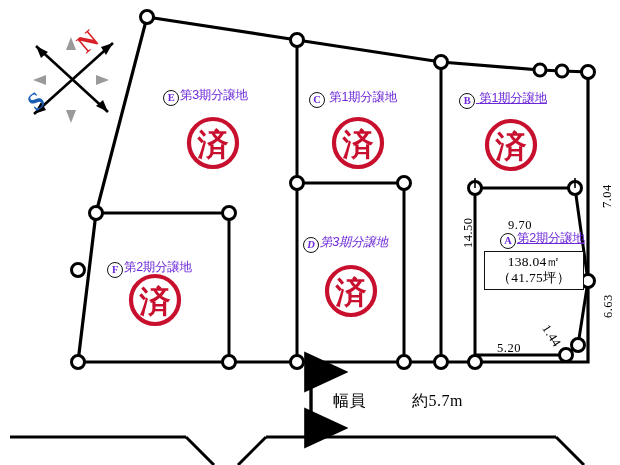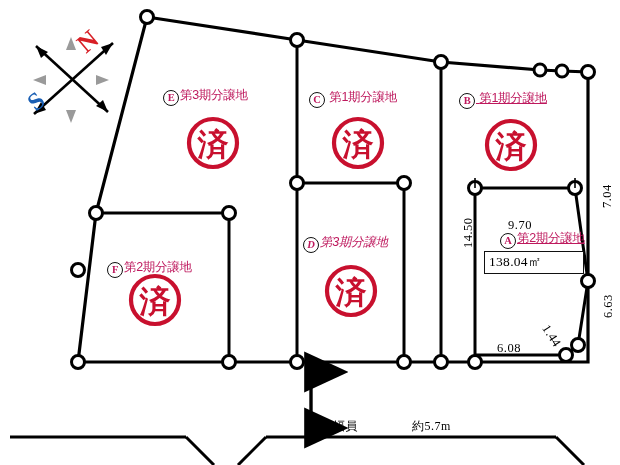--- a/index.html
+++ b/index.html
@@ -4,36 +4,36 @@
 <style>
   html,body{margin:0;padding:0;background:#ffffff;}
   body{
     width:620px;height:465px;overflow:hidden;position:relative;
     font-family:"Liberation Sans","DejaVu Sans",sans-serif;
     color:#000;
   }
   #plat{position:absolute;left:0;top:0;width:620px;height:465px;}
 
   
-  .lbl{position:absolute;white-space:nowrap;font-size:12.5px;line-height:1;color:#be185d;}
+  .lbl{position:absolute;white-space:nowrap;font-size:12.5px;line-height:1;color:#6d28d9;}
   .lot-label{font-size:12.5px;letter-spacing:-0.3px;}
   .circ{
     display:inline-block;width:14px;height:14px;border:1.4px solid #111;border-radius:50%;
     text-align:center;line-height:13px;font-size:10.5px;font-weight:bold;vertical-align:-2px;
     margin-right:1px;font-family:"Liberation Serif",serif;
   }
   .dim{position:absolute;font-size:12.5px;font-family:"Liberation Serif",serif;letter-spacing:0.5px;color:#000;}
   .dim.vert{transform-origin:left top;}
   .area-box{
     position:absolute;border:1.4px solid #111;background:#fff;
-    font-family:"Liberation Serif",serif;
+    text-align:center;font-family:"Liberation Serif",serif;
     padding:2px 4px 3px 4px;
   }
   .area-box div{font-size:13.5px;line-height:1.18;letter-spacing:0.3px;white-space:nowrap;}
-  .road-lbl{position:absolute;font-size:12px;letter-spacing:0.5px;margin-top:27px;}
+  .road-lbl{position:absolute;font-size:16px;letter-spacing:0.5px;}
 </style>
 </head>
 <body>
 
 <svg id="plat" viewBox="0 0 620 465">
   <defs>
     <marker id="arrUp" markerWidth="14" markerHeight="14" refX="7" refY="11" orient="auto">
       <path d="M7 0 L13 13 L1 13 Z" fill="#000"></path>
     </marker>
     <marker id="arrDn" markerWidth="14" markerHeight="14" refX="7" refY="11" orient="auto">
@@ -167,27 +167,28 @@
 <div class="lbl lot-label" style="left:107px;top:261px;">
   <span class="circ">F</span><span>第2期分譲地</span>
 </div>
 
 <div class="lbl lot-label" style="left:500px;top:232px;text-decoration:underline;">
   <span class="circ">A</span><span>第2期分譲地</span>
 </div>
 
 <div class="area-box" style="left:484px;top:251px;width:90px;">
   <div>138.04㎡</div>
+  <div>（41.75坪）</div>
 </div>
 
 <div class="dim" style="left:508px;top:170px;margin-top:48px;">9.70</div>
 
 <div class="dim vert" style="left:461px;top:248px;transform:rotate(-90deg);transform-origin:left top;">14.50</div>
 
-<div class="dim" style="left:497px;top:341px;">6.08</div>
+<div class="dim" style="left:497px;top:341px;">5.20</div>
 
 <div class="dim vert" style="left:600px;top:208px;transform:rotate(-90deg);transform-origin:left top;">7.04</div>
 
 <div class="dim vert" style="left:601px;top:318px;transform:rotate(-90deg);transform-origin:left top;">6.63</div>
 
 <div class="dim" style="left:551px;top:322px;transform:rotate(57deg);transform-origin:left top;">1.44</div>
 
 <div class="road-lbl" style="left:333px;top:391px;">幅員</div>
 <div class="road-lbl" style="left:412px;top:391px;font-family:Liberation Serif, serif;">約5.7m</div>
 

